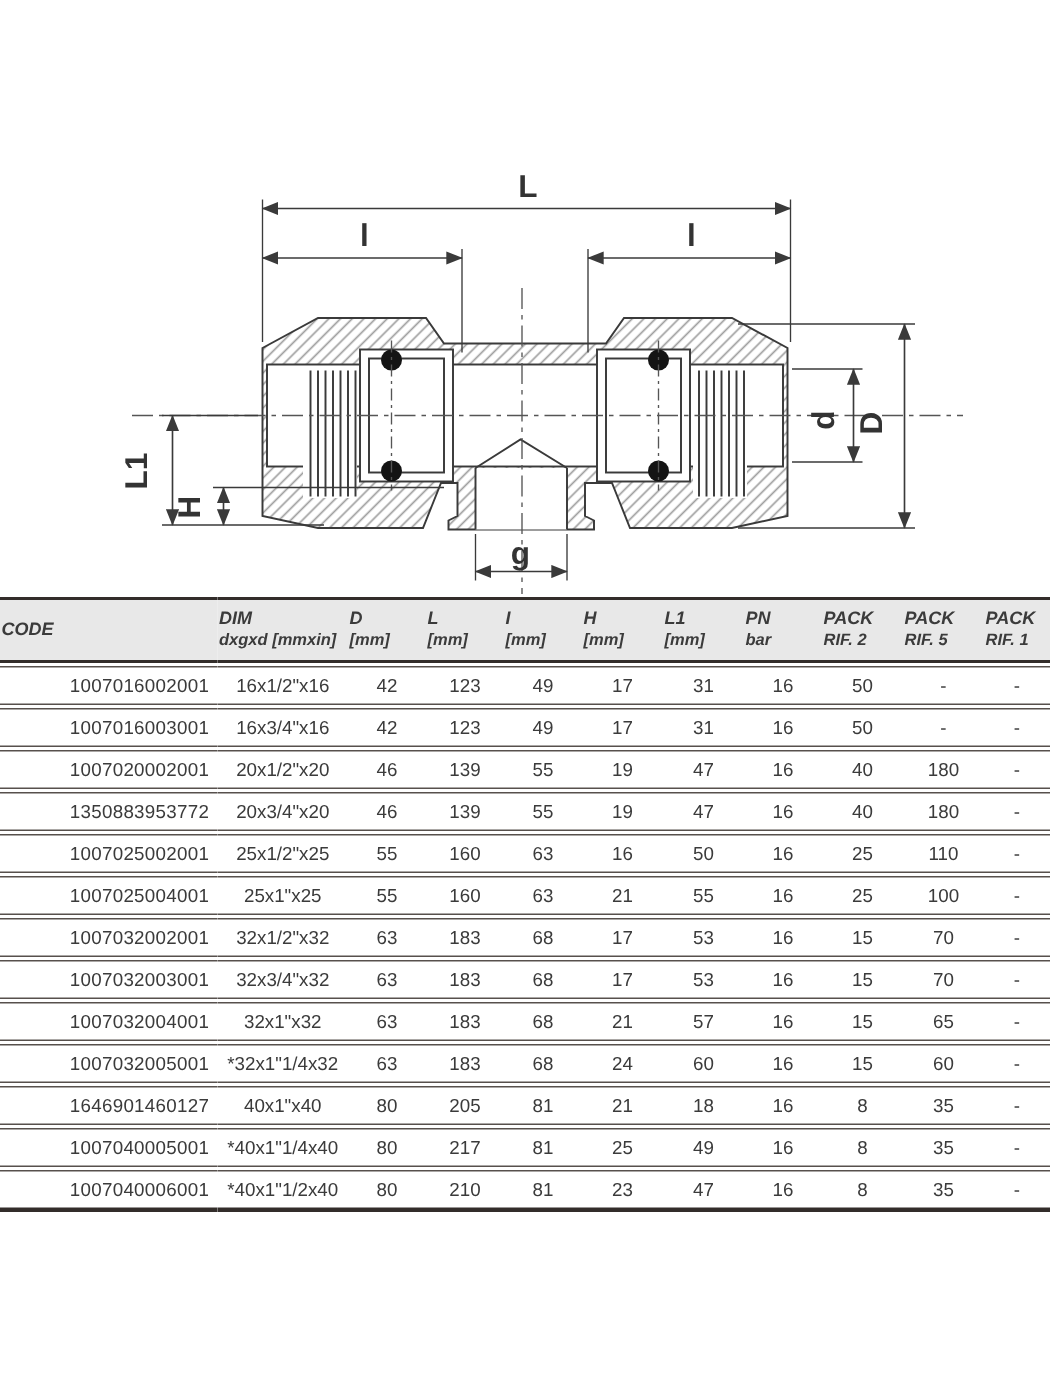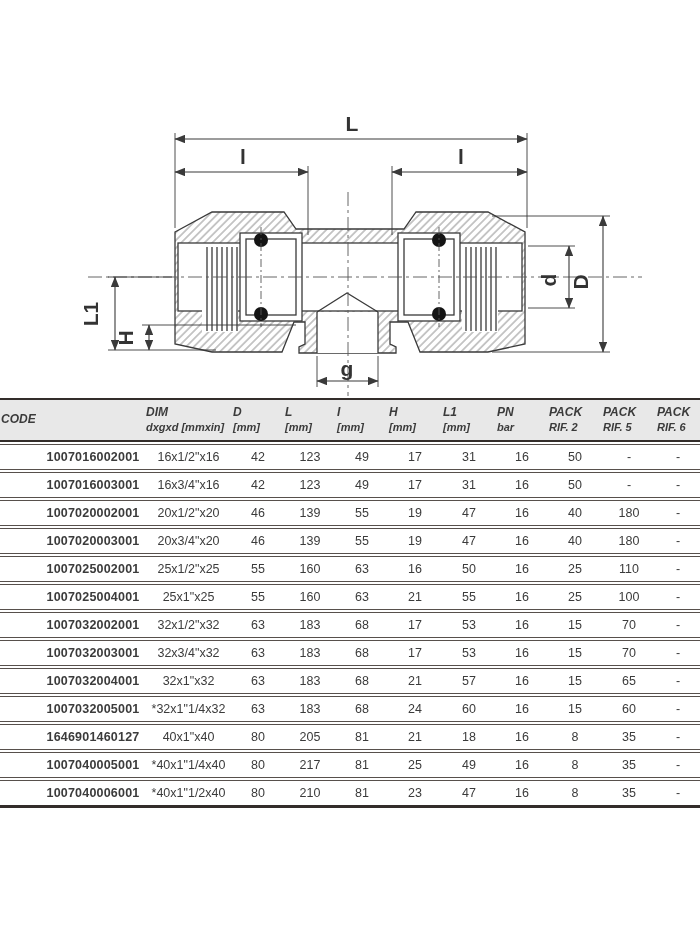--- a/index.html
+++ b/index.html
@@ -35,21 +35,21 @@
     border-bottom:1px solid #57504c;
     color:#3b3b3b;
     font-size:12.5px;
     text-align:center;
     vertical-align:middle;
     height:22px;
     padding:1px 2px;
     background:#fff;
     white-space:nowrap;
   }
-  table.dim-table tbody td.c-code{font-weight:bold;letter-spacing:.2px;padding-left:43px;}
+  table.dim-table tbody td.c-code{font-weight:normal;letter-spacing:.2px;padding-left:43px;}
   table.dim-table tbody tr:last-child td{border-bottom:3px solid #332d2a;}
 </style>
 </head>
 <body>
 
 <div class="page">
 
   <div class="drawing-wrap">
   <svg class="drawing" viewBox="0 0 700 398">
     <defs>
@@ -205,21 +205,21 @@
           <th>
             <div class="h1">PACK</div>
             <div class="h2">RIF. 2</div>
           </th>
           <th>
             <div class="h1">PACK</div>
             <div class="h2">RIF. 5</div>
           </th>
           <th>
             <div class="h1">PACK</div>
-            <div class="h2">RIF. 6</div>
+            <div class="h2">RIF. 1</div>
           </th>
         </tr>
     </thead>
     <tbody>
         <tr>
           <td class="c-code">1007016002001</td>
           <td>16x1/2"x16</td>
           <td>42</td>
           <td>123</td>
           <td>49</td>
@@ -250,21 +250,21 @@
           <td>139</td>
           <td>55</td>
           <td>19</td>
           <td>47</td>
           <td>16</td>
           <td>40</td>
           <td>180</td>
           <td>-</td>
         </tr>
         <tr>
-          <td class="c-code">1007020003001</td>
+          <td class="c-code">1350883953772</td>
           <td>20x3/4"x20</td>
           <td>46</td>
           <td>139</td>
           <td>55</td>
           <td>19</td>
           <td>47</td>
           <td>16</td>
           <td>40</td>
           <td>180</td>
           <td>-</td>

